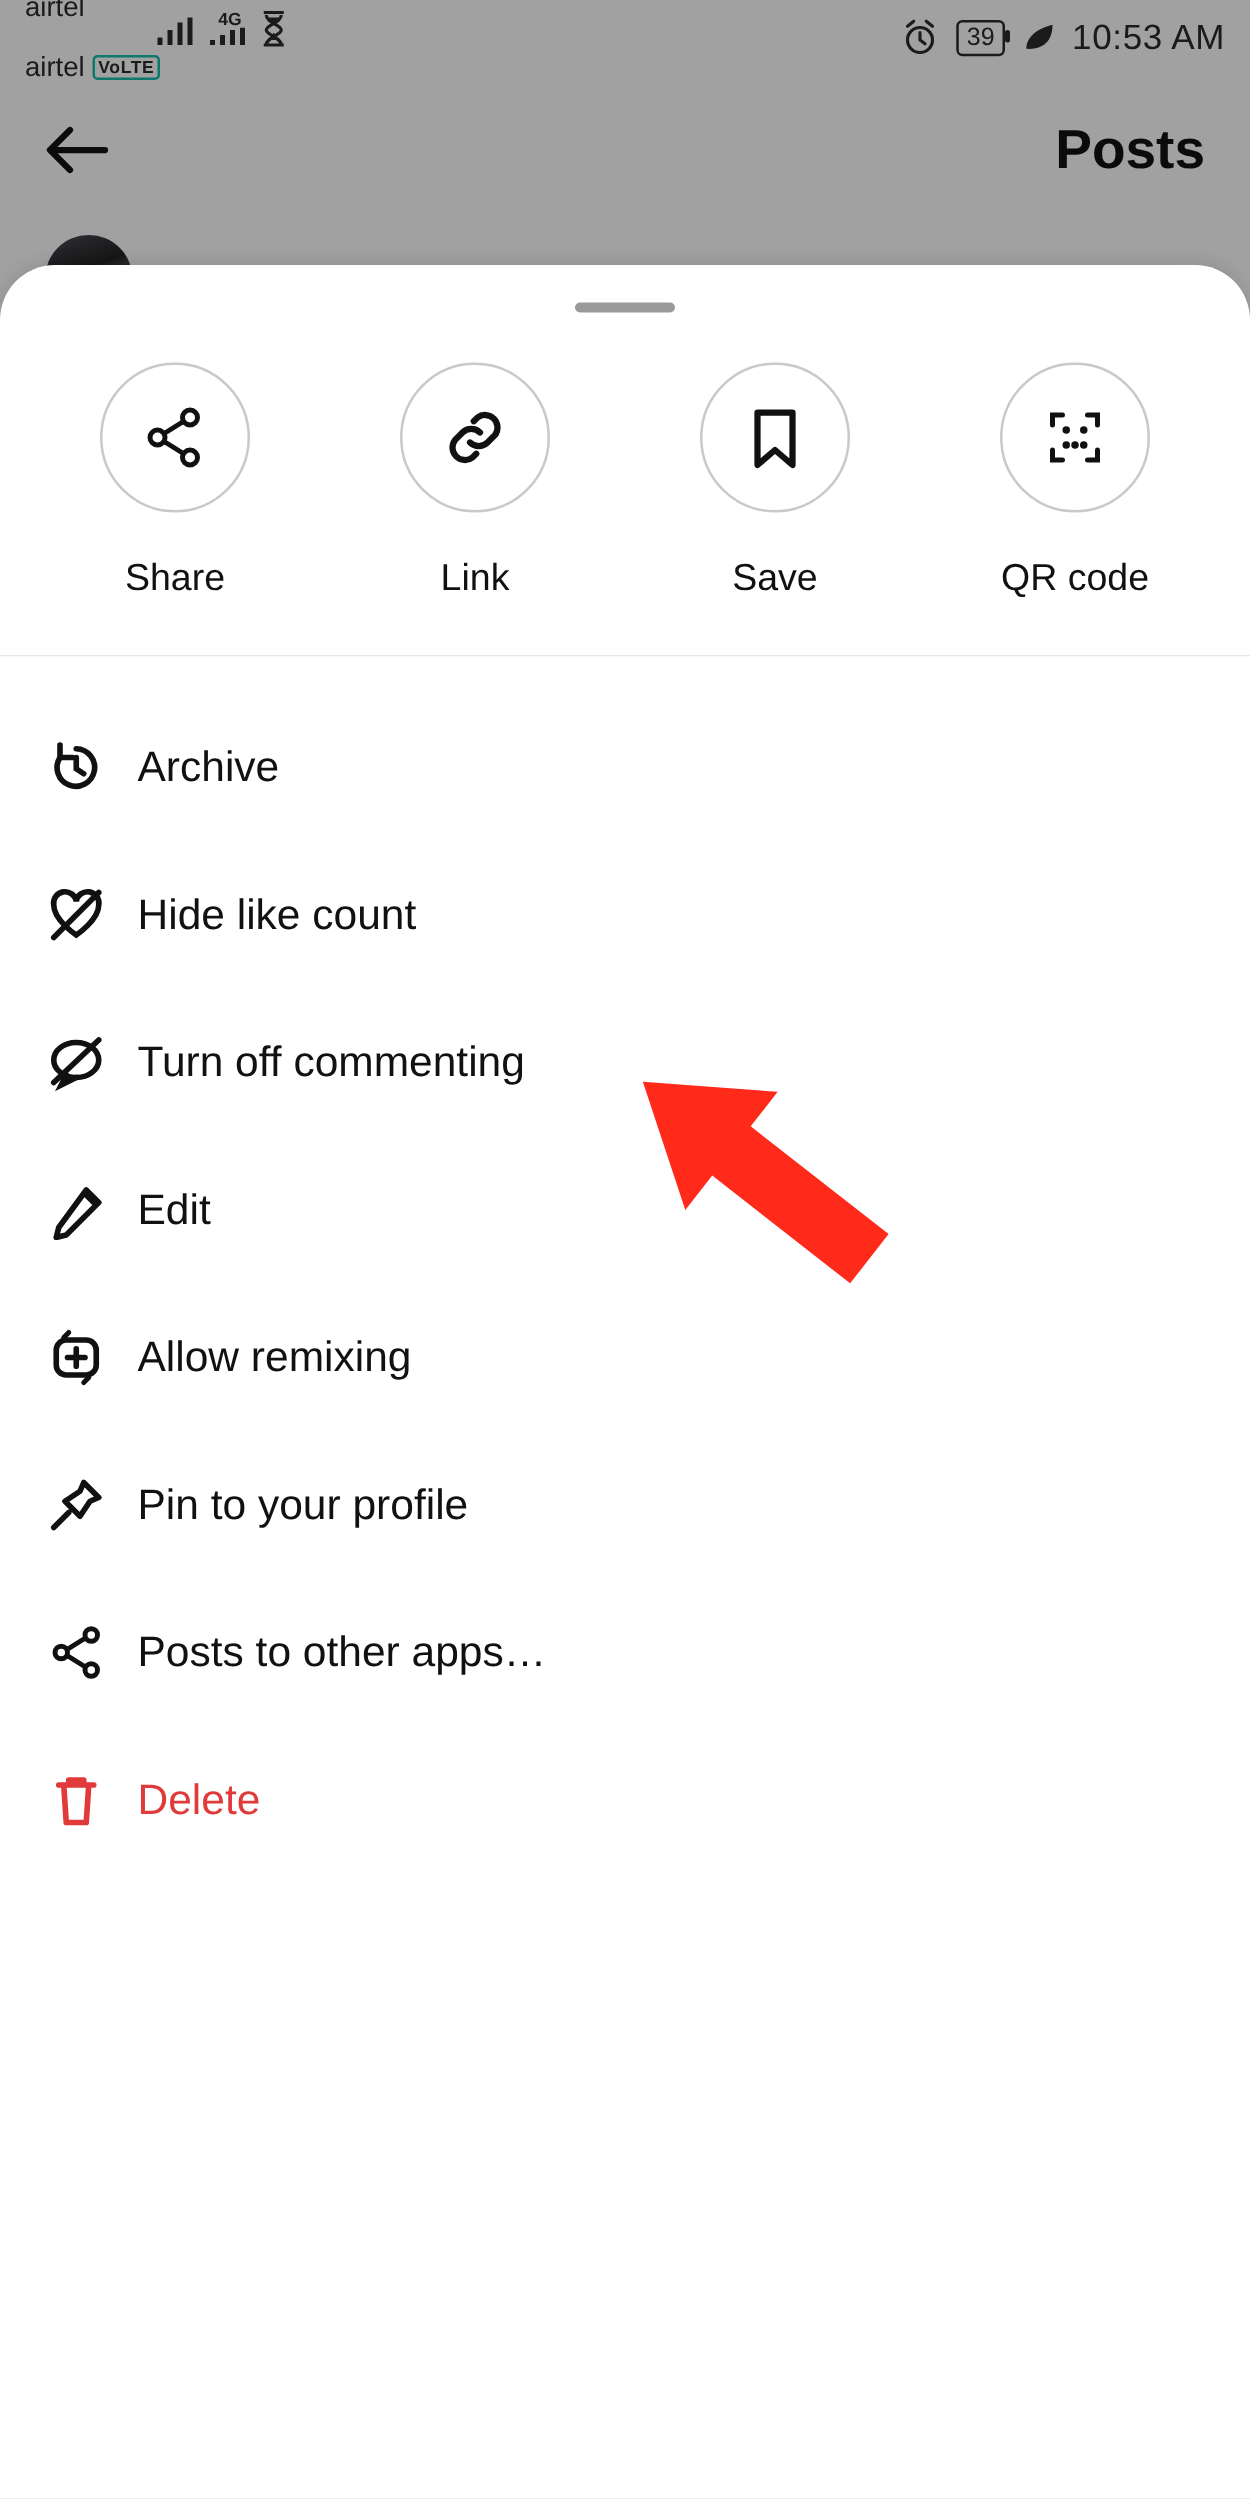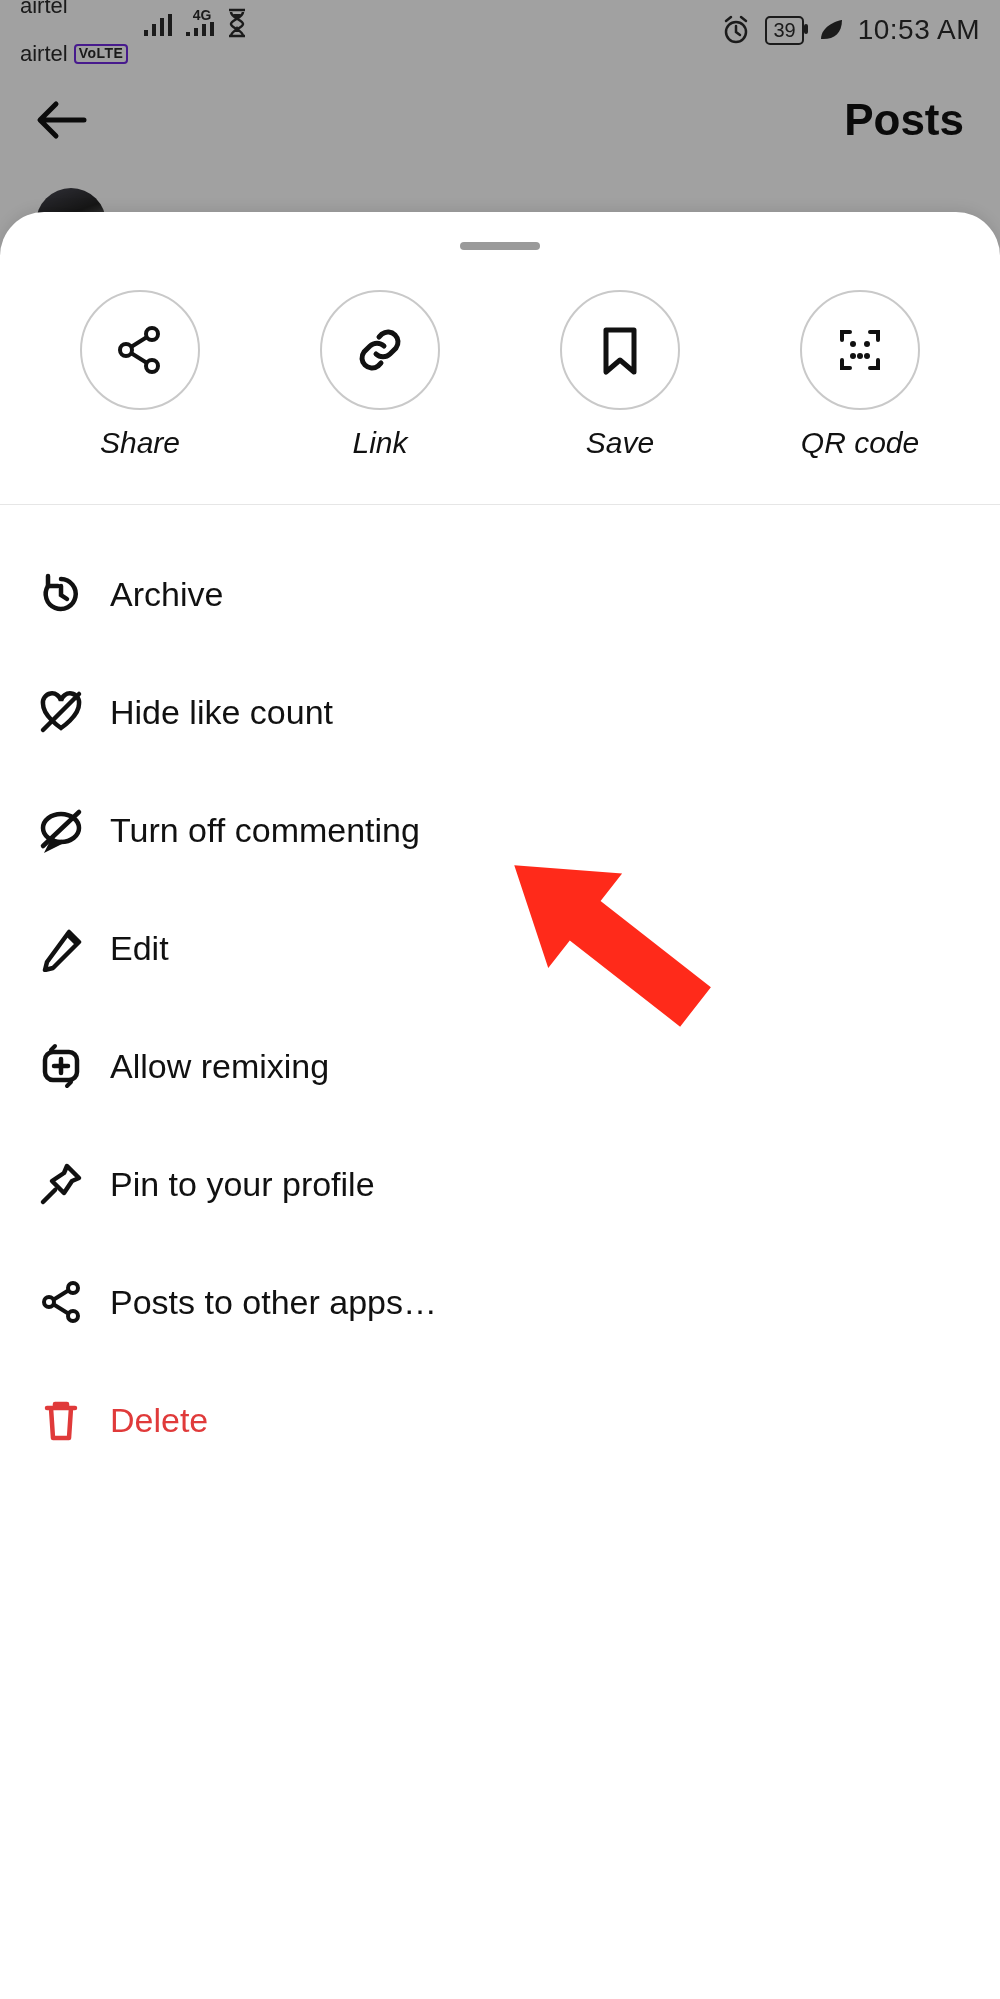--- a/index.html
+++ b/index.html
@@ -5,38 +5,38 @@
   * { box-sizing: border-box; margin: 0; padding: 0; }
   html, body { width: 1000px; height: 1999px; font-family: -apple-system, Helvetica, Arial, sans-serif; background: #fff; overflow: hidden; }
 
   
   .underlay { position: absolute; inset: 0; background: #f8f8f8; }
   .dim { position: absolute; inset: 0; background: rgba(0,0,0,0.35); }
 
   .status-bar { position: absolute; top: 0; left: 0; right: 0; height: 60px; display: flex; align-items: center; justify-content: space-between; padding: 0 20px; color: #2a2a2a; font-size: 22px; }
   .status-left { display: flex; flex-direction: column; line-height: 1.1; gap: 24px; }
   .sl-row { display: flex; align-items: center; gap: 6px; }
-  .volte { border: 2px solid #6d28d9; border-radius: 4px; font-size: 14px; padding: 0 3px; font-weight: 700; letter-spacing: 0.5px; }
+  .volte { border: 2px solid #14b8a6; border-radius: 4px; font-size: 14px; padding: 0 3px; font-weight: 700; letter-spacing: 0.5px; }
   .status-right { display: flex; align-items: center; gap: 14px; font-size: 26px; }
   .battery { border: 2.5px solid #2a2a2a; border-radius: 5px; padding: 1px 6px; font-size: 20px; position: relative; }
   .battery::after { content: ""; position: absolute; right: -6px; top: 6px; width: 4px; height: 10px; background: #2a2a2a; border-radius: 2px; }
   .time { font-size: 28px; letter-spacing: 0.5px; text-align: center; }
   .sig-stack { display:flex; align-items:flex-end; gap:6px; }
 
   .page-header { position: absolute; top: 80px; left: 0; right: 0; height: 80px; display: flex; align-items: center; padding: 0 36px; gap: 62px; justify-content: space-between; }
   .page-title { font-weight: 700; font-size: 44px; color: #111; }
 
   .avatar-peek { position: absolute; top: 188px; left: 36px; width: 70px; height: 38px; border-top-left-radius: 35px; border-top-right-radius: 35px; background: linear-gradient(160deg,#4a4a55,#222 60%,#777); }
 
   
   .sheet { position: absolute; left: 0; right: 0; bottom: 0; top: 212px; background: #fff; border-top-left-radius: 44px; border-top-right-radius: 44px; box-shadow: 0 -2px 14px rgba(0,0,0,0.1); }
   .grabber { width: 80px; height: 8px; background: #9a9a9a; border-radius: 4px; margin: 30px auto 0; }
 
   .quick-row { display: flex; justify-content: space-around; padding: 40px 20px 44px; border-bottom: 1px solid #e6e6e6; }
-  .quick-item { display: flex; flex-direction: column; align-items: center; gap: 16px; font-style: italic; }
+  .quick-item { display: flex; flex-direction: column; align-items: center; gap: 36px; }
   .circle { width: 120px; height: 120px; border: 2px solid #c9c9c9; border-radius: 50%; display: flex; align-items: center; justify-content: center; }
   .quick-label { font-size: 30px; color: #111; font-weight: 500; }
 
   .menu { padding: 30px 36px 40px; }
   .menu-item { display: flex; align-items: center; gap: 24px; padding: 34px 0; }
   .mi-icon { width: 50px; height: 50px; flex-shrink: 0; display:flex; align-items:center; justify-content:center; }
   .mi-label { font-size: 34px; color: #111; }
   .mi-label.danger { color: #e03a3a; }
 
   .arrow-annot { position: absolute; left: 452px; top: 628px; pointer-events:none; }
@@ -51,21 +51,21 @@
   <div class="status-bar">
     <div class="status-left">
       <div class="sl-row">
         <span>airtel</span>
       </div>
       <div class="sl-row">
         <span>airtel</span>
         <span class="volte">VoLTE</span>
       </div>
     </div>
-    <div class="sig-stack" style="position:absolute; left:142px; top:8px;">
+    <div class="sig-stack" style="position:absolute; left:124px; top:8px;">
       <svg width="36" height="26">
           <path d="M2 24h4v-6H2zM10 24h4v-12h-4zM18 24h4v-18h-4zM26 24h4V2h-4z" fill="#2a2a2a"></path>
         </svg>
       <div style="display:flex;flex-direction:column;align-items:center;line-height:0.9;">
         <span style="font-size:14px;font-weight:700">4G</span>
         <svg width="36" height="16">
             <path d="M2 14h4v-4H2zM10 14h4v-8h-4zM18 14h4V2h-4zM26 14h4V0h-4z" fill="#2a2a2a"></path>
           </svg>
       </div>
       <svg width="22" height="30">

